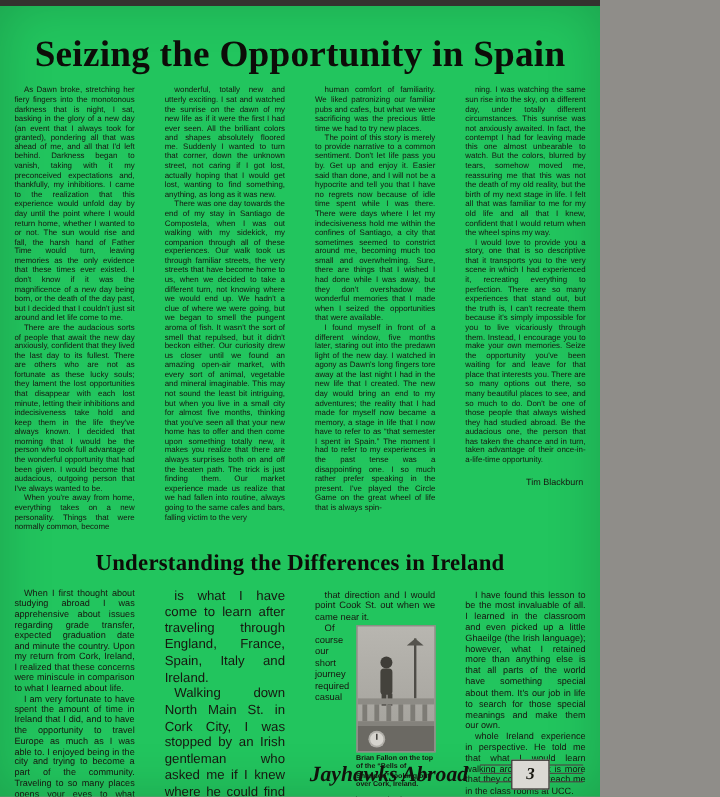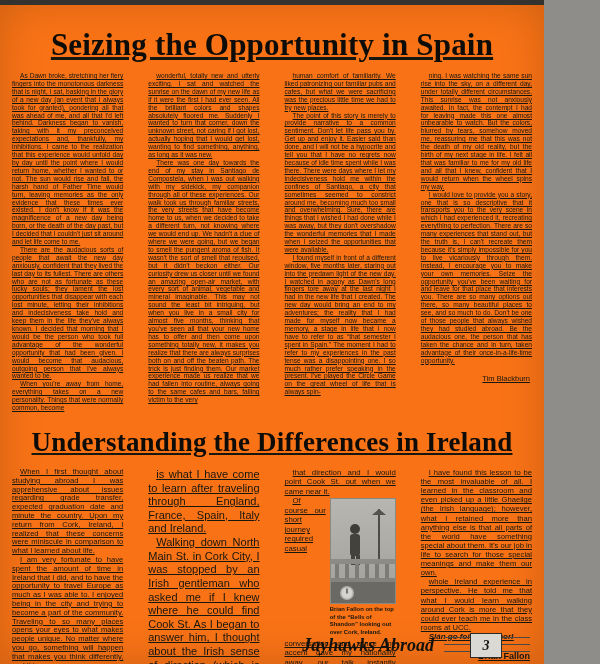--- a/index.html
+++ b/index.html
@@ -1,35 +1,34 @@
 <!DOCTYPE html>
 <html><head>
 <meta charset="utf-8">
 <style>
   html,body{margin:0;padding:0;background:#8f8d89;}
   .paper{
     position:relative;
-    width:544px;height:664px;
-    background:#f97316;
+    width:500px;height:664px;
+    background:#22c55e;
     font-family:"Liberation Sans", sans-serif;
     color:#17160f;
     overflow:hidden;
     box-shadow:inset 0 0 45px rgba(0,0,0,.18);
-    text-decoration:underline;
   }
   .scan-top{position:absolute;top:0;left:0;right:0;height:5px;background:#34332f;}
   .headline{
     font-family:"Liberation Serif", serif;
     font-weight:700;
     text-align:center;
     margin:0;
     color:#0d0c08;
   }
   .headline.spain{font-size:31px;padding-top:27px;margin-bottom:9px;letter-spacing:.2px;}
-  .headline.ireland{font-size:27px;padding-top:15px;margin-bottom:10px;letter-spacing:.2px;}
+  .headline.ireland{font-size:19px;padding-top:15px;margin-bottom:10px;letter-spacing:.2px;}
   .cols{display:flex;gap:25px;padding:0 12px;}
   .col{flex:1 1 0;min-width:0;text-align:justify;}
   .col p{margin:0;text-indent:8px;}
   .a1 .col{font-size:6.6px;line-height:1.2;}
   .a2 .col:nth-child(1){font-size:7.6px;line-height:1.16;}
   .a2 .col:nth-child(2){font-size:11px;line-height:1.24;}
   .a2 .col:nth-child(3){font-size:7.8px;line-height:1.22;}
   .a2 .col:nth-child(4){font-size:7.6px;line-height:1.2;}
   .byline{text-align:right;margin-top:9px;padding-right:2px;}
   .byline.spain{font-size:7.5px;}

